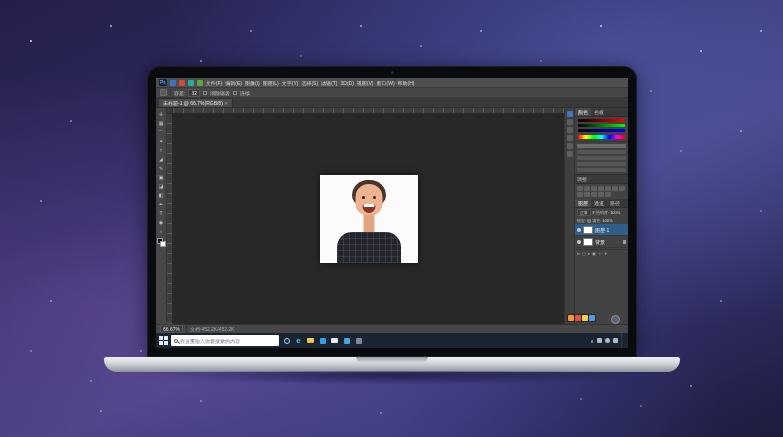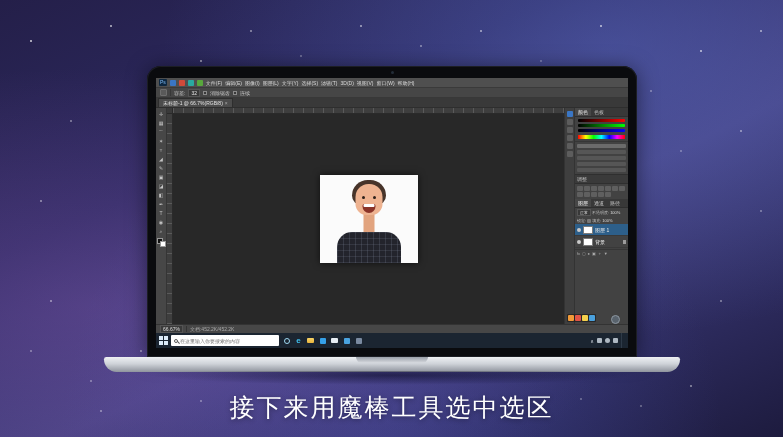--- a/index.html
+++ b/index.html
@@ -411,15 +411,14 @@
       </div>
 
     </div>
   </div>
 
   <div class="laptop-base">
     <div class="base-notch"></div>
   </div>
   <div class="base-shadow"></div>
 
-  <div class="caption">接下来用魔棒工具选中选区</div>
 
 </div>
 
 </body></html>

